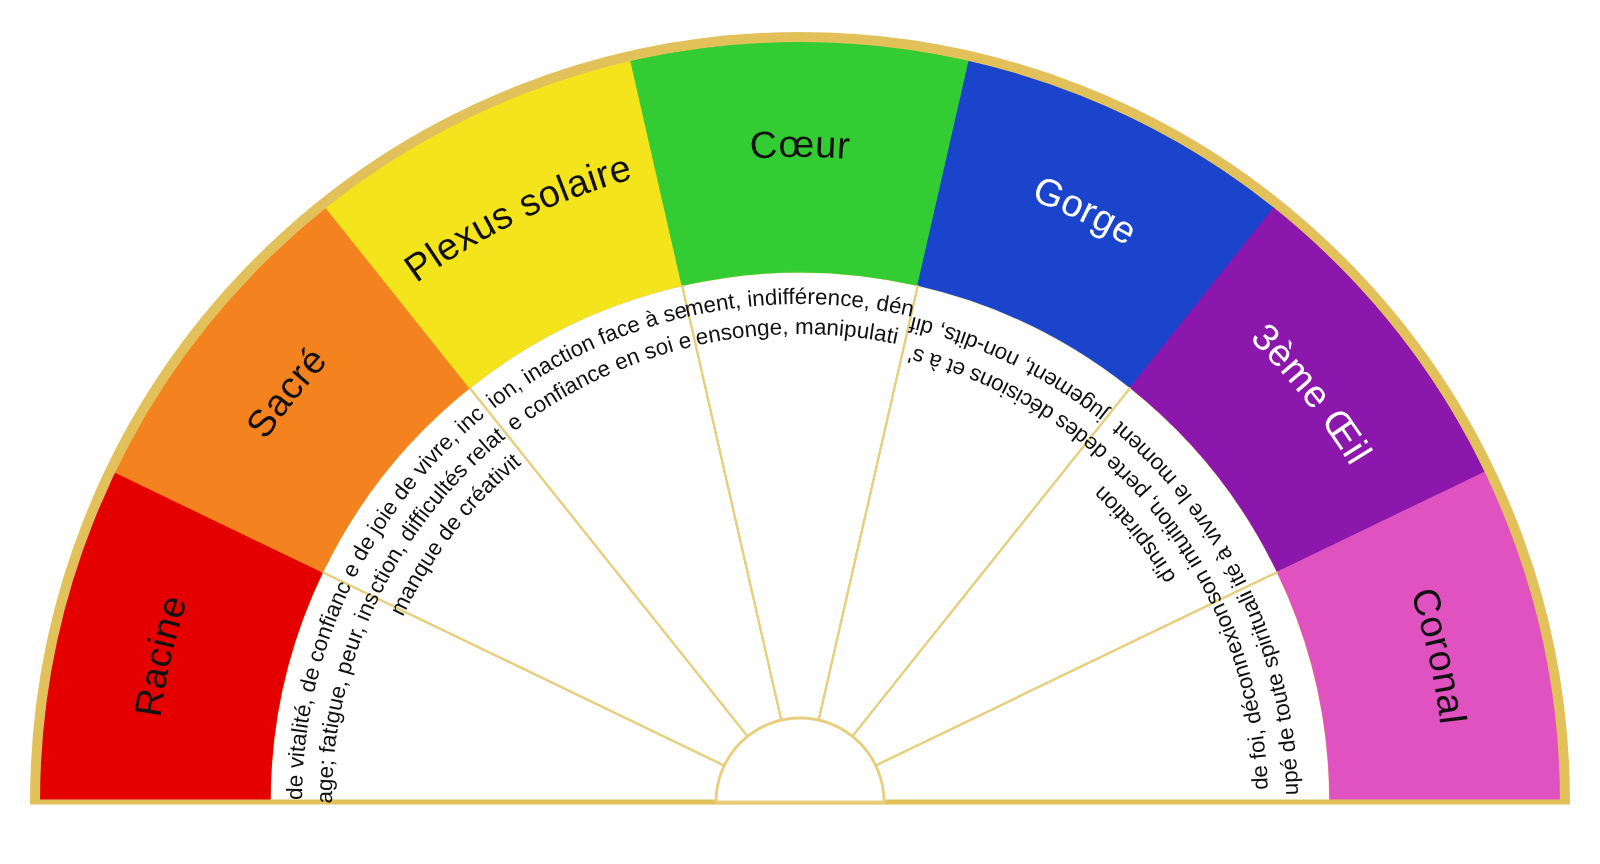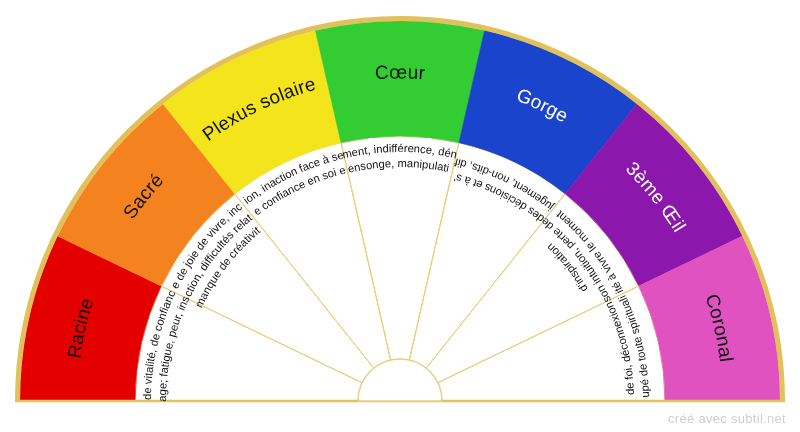--- a/index.html
+++ b/index.html
@@ -118,14 +118,13 @@
     <g id="g-labels">
         <text class="seg-label" fill="#111111"><textPath xlink:href="#lbl-arc-0" startOffset="50%" text-anchor="middle">Racine</textPath></text>
         <text class="seg-label" fill="#111111"><textPath xlink:href="#lbl-arc-1" startOffset="50%" text-anchor="middle">Sacré</textPath></text>
         <text class="seg-label" fill="#111111"><textPath xlink:href="#lbl-arc-2" startOffset="50%" text-anchor="middle">Plexus solaire</textPath></text>
         <text class="seg-label" fill="#111111"><textPath xlink:href="#lbl-arc-3" startOffset="50%" text-anchor="middle">Cœur</textPath></text>
         <text class="seg-label" fill="#ffffff"><textPath xlink:href="#lbl-arc-4" startOffset="50%" text-anchor="middle">Gorge</textPath></text>
         <text class="seg-label" fill="#ffffff"><textPath xlink:href="#lbl-arc-5" startOffset="50%" text-anchor="middle">3ème Œil</textPath></text>
         <text class="seg-label" fill="#111111"><textPath xlink:href="#lbl-arc-6" startOffset="50%" text-anchor="middle">Coronal</textPath></text>
       </g>
   </svg>
-  <div class="credit">créé avec subtil.net</div>
 </div>
 
 </body></html>

